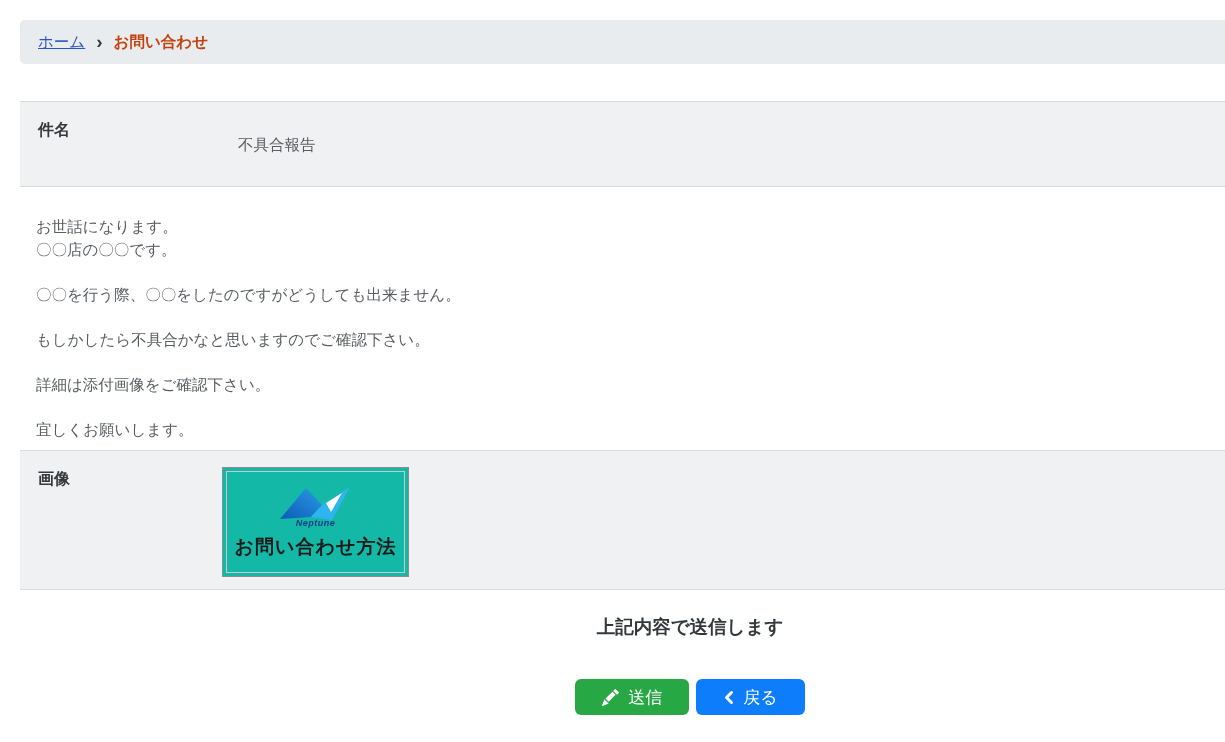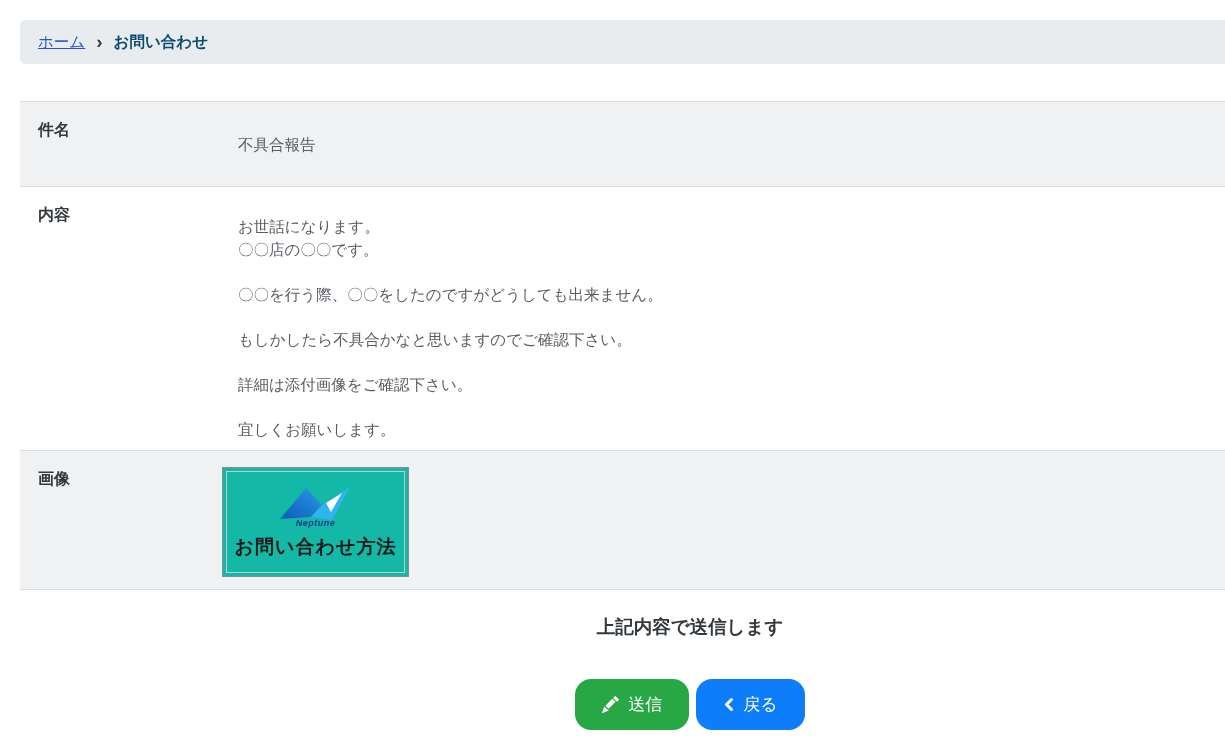--- a/index.html
+++ b/index.html
@@ -29,21 +29,21 @@
     text-decoration: underline;
     cursor: pointer;
   }
   .breadcrumb .sep {
     color: #343a40;
     font-size: 19px;
     font-weight: 700;
     line-height: 1;
     margin-top: -2px;
   }
-  .breadcrumb .current { font-weight: 700; color: #0c4a6e; }
+  .breadcrumb .current { font-weight: 700; color: #c2410c; }
 
   
   .table {
     border-top: 1px solid #d9dde1;
     font-size: 15.5px;
   }
   .row { display: flex; border-bottom: 1px solid #d9dde1; }
   .row.gray  { background: #f0f1f2; }
   .row.white { background: #ffffff; }
   .row-subject { height: 85px; }
@@ -104,24 +104,24 @@
     font-weight: 700;
     color: #33383d;
   }
   .actions {
     margin-top: 40px;
     display: flex;
     justify-content: center;
     gap: 7px;
   }
   .btn {
-    height: 51px;
+    height: 36px;
     padding: 0 27px;
     border: none;
-    border-radius: 16px;
+    border-radius: 6px;
     color: #ffffff;
     font-size: 17px;
     font-family: inherit;
     display: inline-flex;
     align-items: center;
     gap: 9px;
     cursor: pointer;
   }
   .btn-submit { background: #28a745; }
   .btn-back   { background: #0d7dfb; }
@@ -141,21 +141,20 @@
   <div class="table">
 
     <div class="row gray row-subject">
       <div class="cell-label">件名</div>
       <div class="cell-value">
         <div>不具合報告</div>
       </div>
     </div>
 
     <div class="row white row-body">
-      <div class="cell-label">内容</div>
       <div class="cell-value">
         <div class="multiline">お世話になります。
 〇〇店の〇〇です。
 
 〇〇を行う際、〇〇をしたのですがどうしても出来ません。
 
 もしかしたら不具合かなと思いますのでご確認下さい。
 
 詳細は添付画像をご確認下さい。
 

